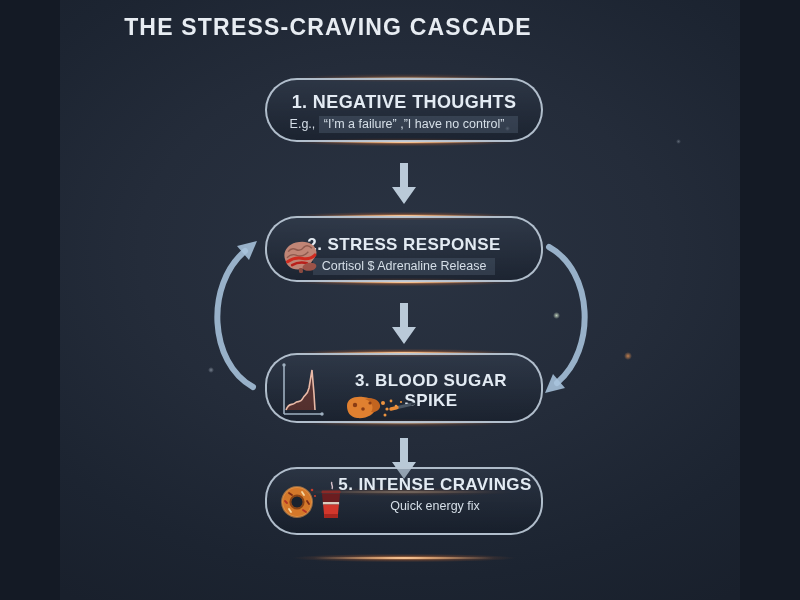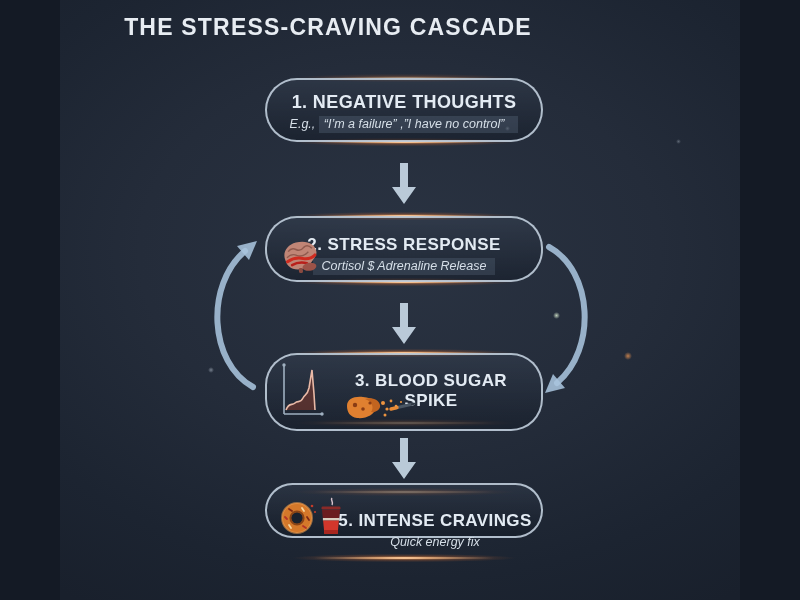--- a/index.html
+++ b/index.html
@@ -18,25 +18,25 @@
     font-size:23px;font-weight:bold;letter-spacing:1.2px;color:#e7ecf2;
   }
   .box{
     position:absolute;left:265px;width:278px;box-sizing:border-box;
     border:2px solid rgba(197,211,224,.88);border-radius:32px;
     background:linear-gradient(180deg, rgba(66,78,96,.30), rgba(16,23,34,.45));
     text-align:center;color:#dde6ee;
   }
   .box1{top:78px;height:64px;padding-top:12px;}
   .box2{top:216px;height:66px;padding-top:17px;}
-  .box3{top:353px;height:78px;}
-  .box4{top:483px;height:55px;padding-top:26px;}
+  .box3{top:353px;height:70px;}
+  .box4{top:467px;height:68px;padding-top:6px;}
   .box-title{font-weight:bold;font-size:17px;letter-spacing:.4px;color:#e3ebf3;}
   .box1 .box-title{font-size:18px;}
-  .box-sub{font-size:12.5px;color:#d6dfe8;margin-top:4px;font-style:italic;}
+  .box-sub{font-size:12.5px;color:#d6dfe8;margin-top:4px;}
   .hl{background:rgba(150,172,198,.18);padding:1px 14px 2px 5px;}
   .hl2{background:rgba(150,172,198,.16);padding:1px 9px 2px 9px;margin-top:16px;}
 
   .box3 .box-title{position:absolute;left:62px;right:8px;top:16px;}
   .icon{position:absolute;}
   .brain-pos{left:12px;top:20px;}
   .chart-pos{left:8px;top:5px;}
   .liver-pos{left:78px;top:38px;}
   .donut-pos{left:8px;top:11px;}
   .cup-pos{left:50px;top:11px;}

